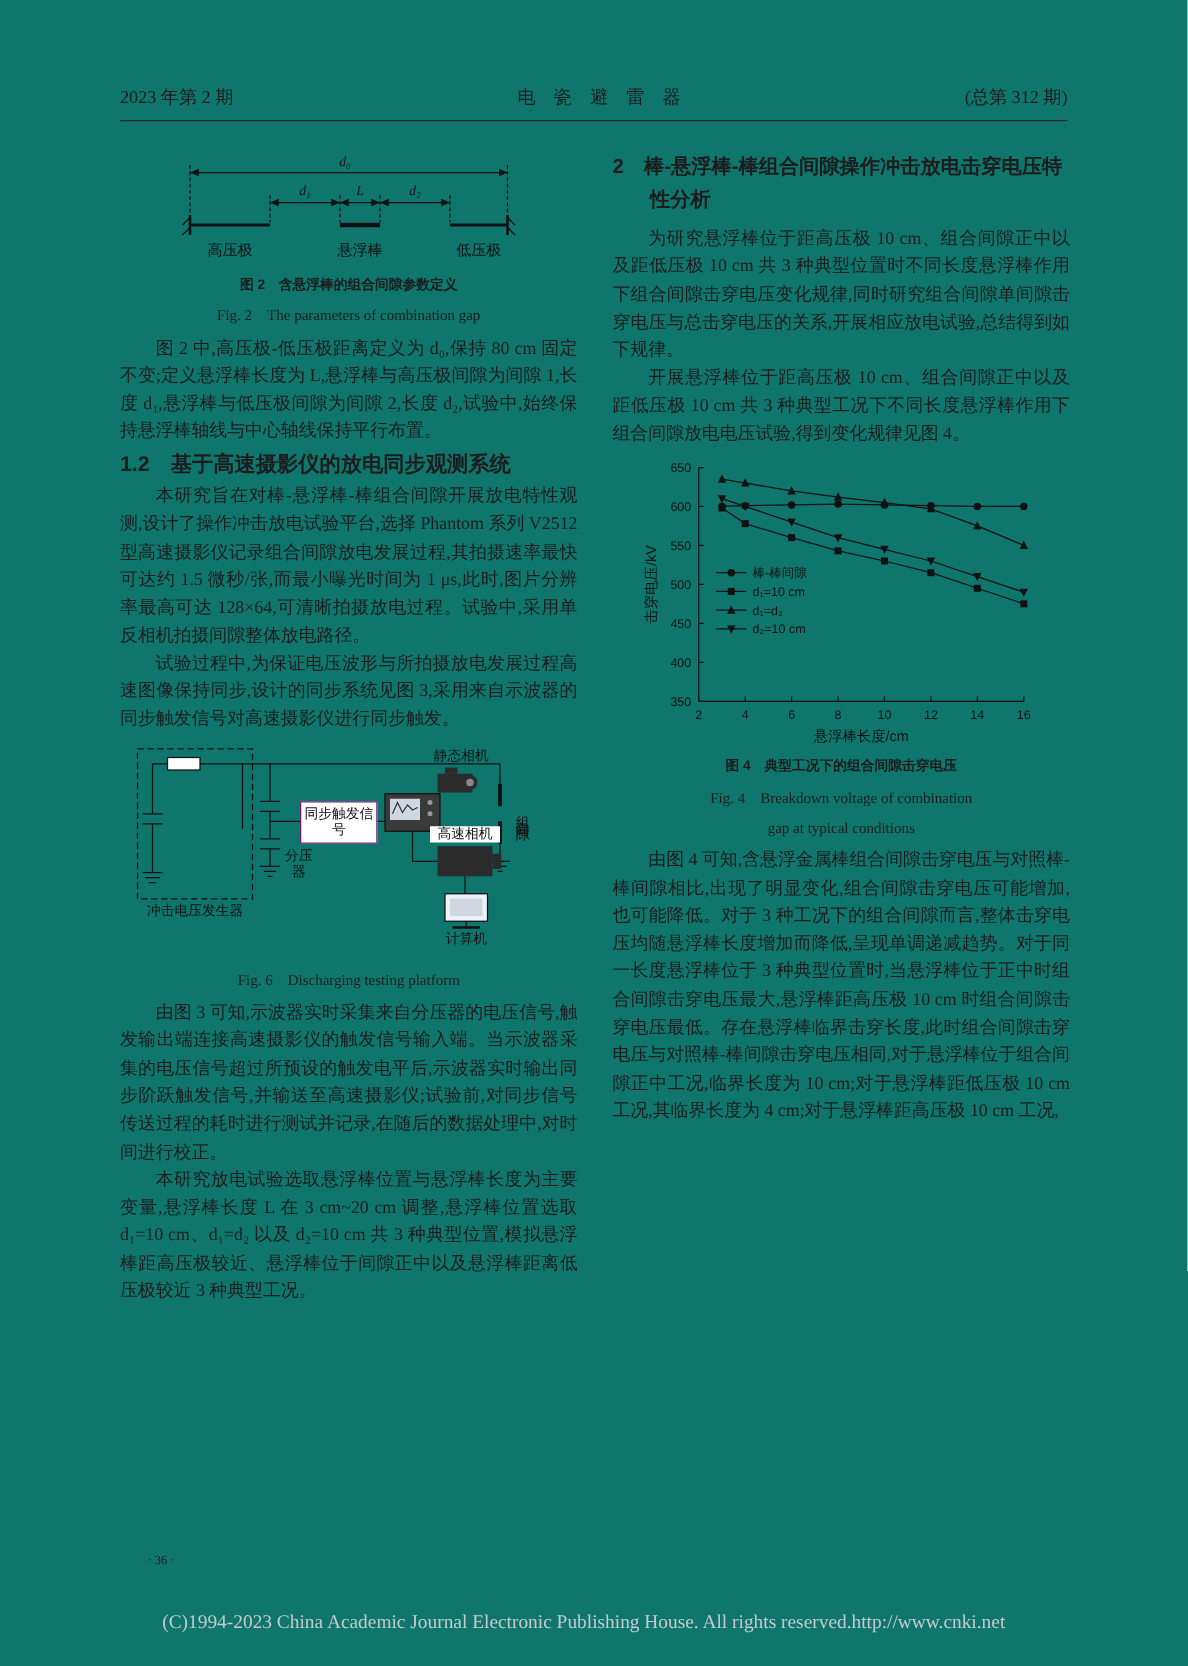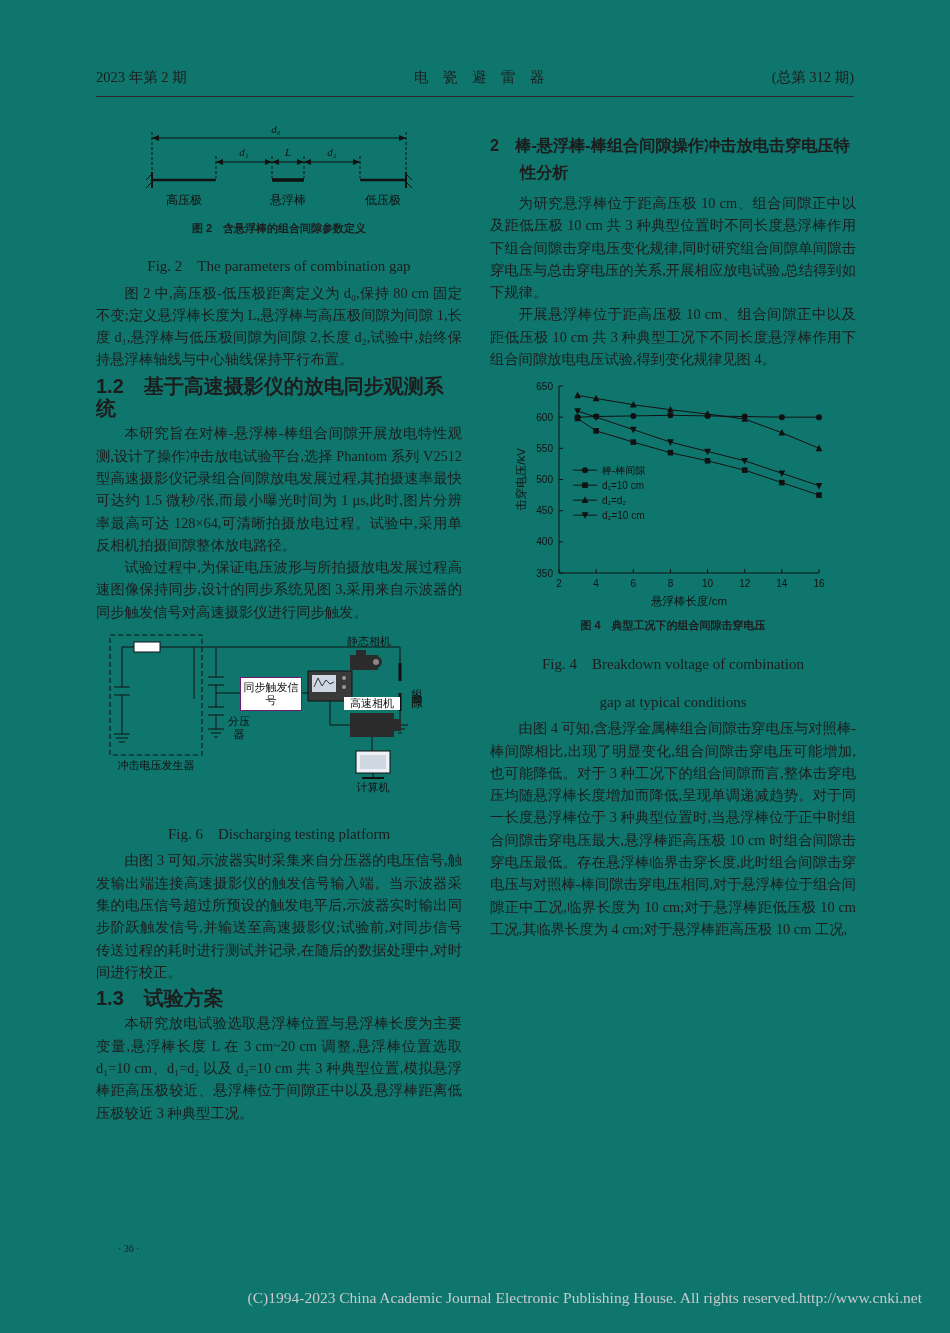--- a/index.html
+++ b/index.html
@@ -6,42 +6,42 @@
   .page{position:relative;width:950px;height:1333px;background:#0f766e;overflow:hidden;
         font-family:"Liberation Serif","DejaVu Serif",serif;color:#1c1c1c;}
   .header-row{position:absolute;left:96px;right:96px;top:68px;display:flex;
               justify-content:space-between;align-items:baseline;font-size:14.5px;}
   .header-rule{position:absolute;left:96px;right:96px;top:96px;border-top:1.4px solid #2a2a2a;}
   .col{position:absolute;top:112px;width:366px;font-size:14.3px;line-height:22.3px;
        text-align:justify;}
   .col-left{left:96px;}
   .col-right{left:490px;}
   p.para{margin:0;text-indent:2em;}
-  .sub-heading{font-family:"Liberation Sans","DejaVu Sans",sans-serif;font-size:20px;
+  .sub-heading{font-family:"Liberation Sans","DejaVu Sans",sans-serif;font-size:17px;
        font-weight:bold;margin:4px 0 3px 0;text-align:left;}
   .sec-heading{font-family:"Liberation Sans","DejaVu Sans",sans-serif;font-size:16.2px;
-       font-weight:bold;line-height:27px;margin:20px 0 6px 0;padding-left:1.85em;
+       font-weight:bold;line-height:27px;margin:8px 0 6px 0;padding-left:1.85em;
        text-indent:-1.85em;text-align:left;}
   .figure{margin:6px 0 4px 0;display:flex;flex-direction:column;align-items:center;}
   .caption-cn{font-size:11px;text-align:center;margin-top:3px;
        font-family:"Liberation Sans","DejaVu Sans",sans-serif;font-weight:bold;}
-  .caption-en{font-size:15px;text-align:center;margin-top:16px;}
+  .caption-en{font-size:12px;text-align:center;margin-top:2px;}
   .fig3-wrap{position:relative;width:350px;height:178px;}
   .fig3-label{position:absolute;font-size:11px;line-height:13px;text-align:center;
        font-family:"Liberation Sans","DejaVu Sans",sans-serif;color:#111;}
   .fig3-box{border:1px solid #701a75;display:flex;align-items:center;justify-content:center;
        background:#fff;}
   .fig3-vert{writing-mode:vertical-rl;letter-spacing:3px;}
   .chart-tick{font-size:10px;fill:#111;font-family:"Liberation Sans","DejaVu Sans",sans-serif;}
   .chart-axis{font-size:11.5px;fill:#111;font-family:"Liberation Sans","DejaVu Sans",sans-serif;}
   .dim-label{font-size:11px;font-style:italic;fill:#111;}
   .elec-label{font-size:12px;fill:#111;font-family:"Liberation Sans","DejaVu Sans",sans-serif;}
   .pageno{position:absolute;left:118px;top:1243px;font-size:10px;}
   .copyright{position:absolute;left:12px;right:28px;top:1289px;display:flex;
-       justify-content:flex-end;color:#c7cacd;font-size:15.5px;}
+       justify-content:center;color:#c7cacd;font-size:15.5px;}
 </style>
 </head>
 <body>
 
 <div class="page">
 
   <div class="header-row">
     <span>2023 年第 2 期</span>
     <span>电　瓷　避　雷　器</span>
     <span>(总第 312 期)</span>
@@ -171,21 +171,20 @@
         <div class="fig3-label" style="left:122px;top:86px;width:26px;">分压器</div>
         <div class="fig3-label" style="left:240px;top:68px;width:56px;background:#fff;">高速相机</div>
         <div class="fig3-label" style="left:6px;top:130px;width:92px;">冲击电压发生器</div>
         <div class="fig3-label" style="left:244px;top:152px;width:50px;">计算机</div>
       </div>
       <div class="caption-en">Fig. 6　Discharging testing platform</div>
     </div>
 
     <p class="para">由图 3 可知,示波器实时采集来自分压器的电压信号,触发输出端连接高速摄影仪的触发信号输入端。当示波器采集的电压信号超过所预设的触发电平后,示波器实时输出同步阶跃触发信号,并输送至高速摄影仪;试验前,对同步信号传送过程的耗时进行测试并记录,在随后的数据处理中,对时间进行校正。</p>
 
-    <div class="sub-heading">1.3　试验方案</div>
 
     <p class="para">本研究放电试验选取悬浮棒位置与悬浮棒长度为主要变量,悬浮棒长度 L 在 3 cm~20 cm 调整,悬浮棒位置选取 d₁=10 cm、d₁=d₂ 以及 d₂=10 cm 共 3 种典型位置,模拟悬浮棒距高压极较近、悬浮棒位于间隙正中以及悬浮棒距离低压极较近 3 种典型工况。</p>
   </div>
 
   <div class="col col-right">
 
     <div class="sec-heading">2　棒-悬浮棒-棒组合间隙操作冲击放电击穿电压特性分析</div>
 
     <p class="para">为研究悬浮棒位于距高压极 10 cm、组合间隙正中以及距低压极 10 cm 共 3 种典型位置时不同长度悬浮棒作用下组合间隙击穿电压变化规律,同时研究组合间隙单间隙击穿电压与总击穿电压的关系,开展相应放电试验,总结得到如下规律。</p>
 

